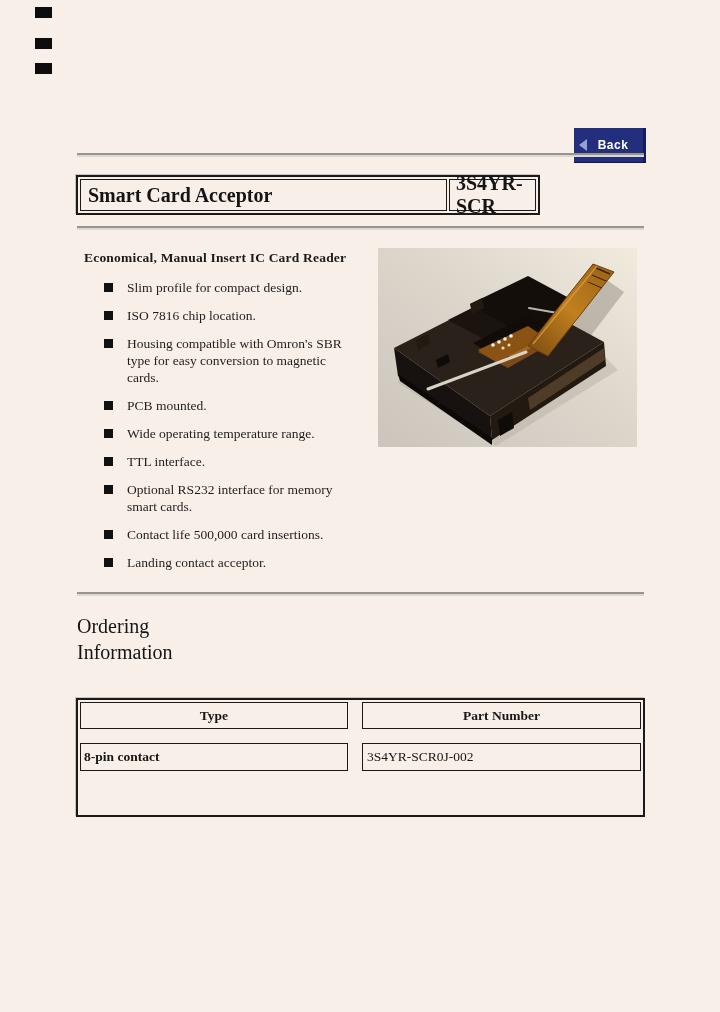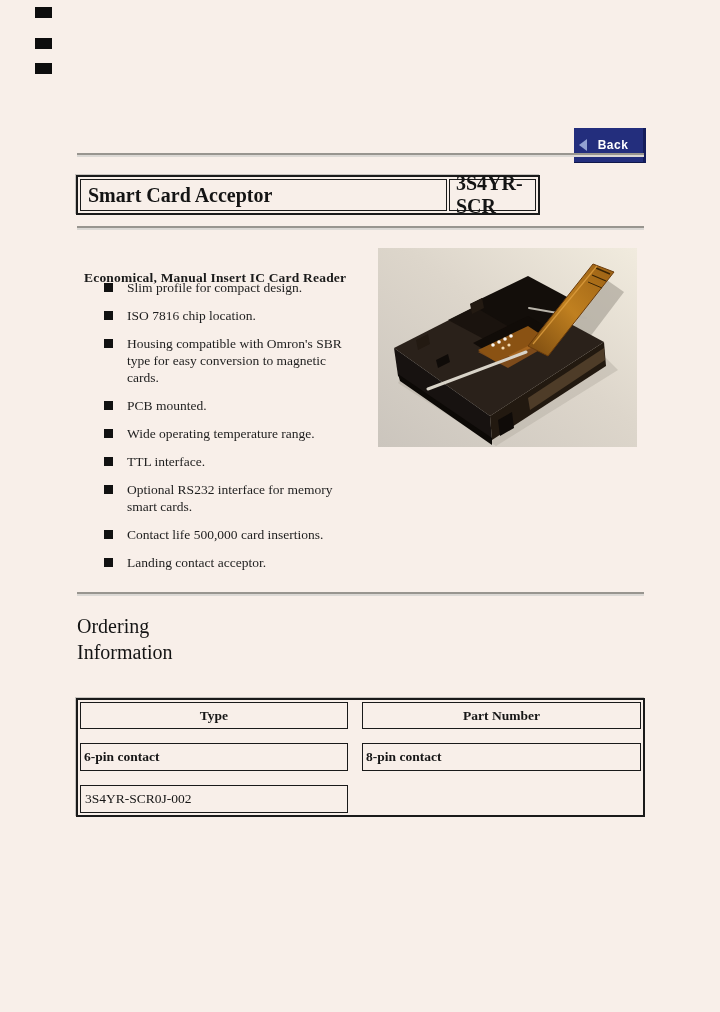--- a/index.html
+++ b/index.html
@@ -26,21 +26,21 @@
   .title-table{position:absolute;left:76px;top:175px;width:464px;height:40px;box-sizing:border-box;
     border:2px solid #1a1a1a;background:#f8efe9;padding:2px;display:flex;gap:2px;
     box-shadow:-1px -1px 0 #c9c4bf;}
   .title-cell{border:1px solid #1a1a1a;display:flex;align-items:center;
     font-weight:bold;font-size:20px;color:#141414;box-sizing:border-box;}
   .title-cell.left{flex:0 0 367px;padding-left:7px;}
   .title-cell.right{flex:1;padding-left:6px;}
 
   
   .features-heading{position:absolute;left:84px;top:250px;font-weight:bold;font-size:13.5px;
-    color:#1a1a1a;letter-spacing:.2px;margin-top:20px;}
+    color:#1a1a1a;letter-spacing:.2px;}
   .features-list{position:absolute;left:104px;top:279px;width:244px;margin:0;padding:0;list-style:none;}
   .features-list li{position:relative;padding-left:23px;margin-bottom:11px;
     font-size:13.5px;line-height:17px;color:#1e1e1e;}
   .features-list li .sq{position:absolute;left:0;top:4px;width:9px;height:9px;background:#111;}
 
   
   .photo{position:absolute;left:378px;top:248px;width:259px;height:199px;display:block;}
 
   
   .ordering-heading{position:absolute;left:77px;top:613px;font-weight:normal;font-size:20px;
@@ -159,18 +159,17 @@
   </svg>
 
   <div class="ordering-heading">
     <div>Ordering</div>
     <div>Information</div>
   </div>
 
   <div class="order-table">
     <div class="ocell head">Type</div>
     <div class="ocell head">Part Number</div>
-    <div class="ocell typecol">6-pin contact</div>
     <div class="ocell typecol">8-pin contact</div>
     <div class="ocell partcol">3S4YR-SCR0J-002</div>
   </div>
 
 </div>
 
 </body></html>

